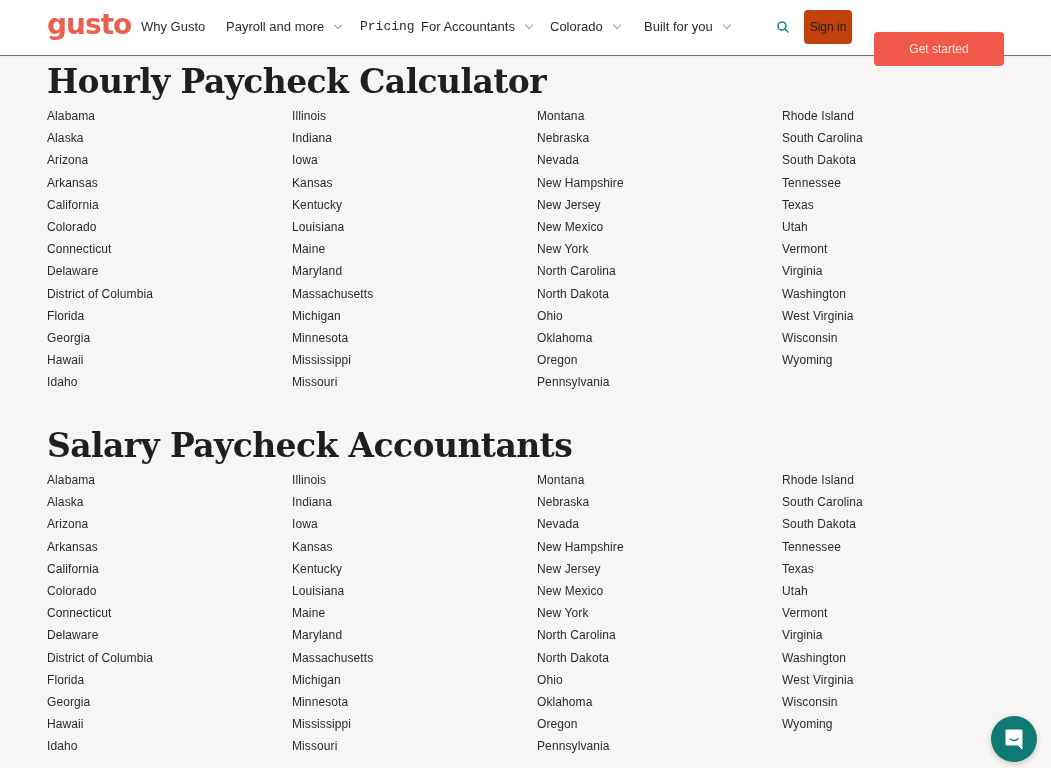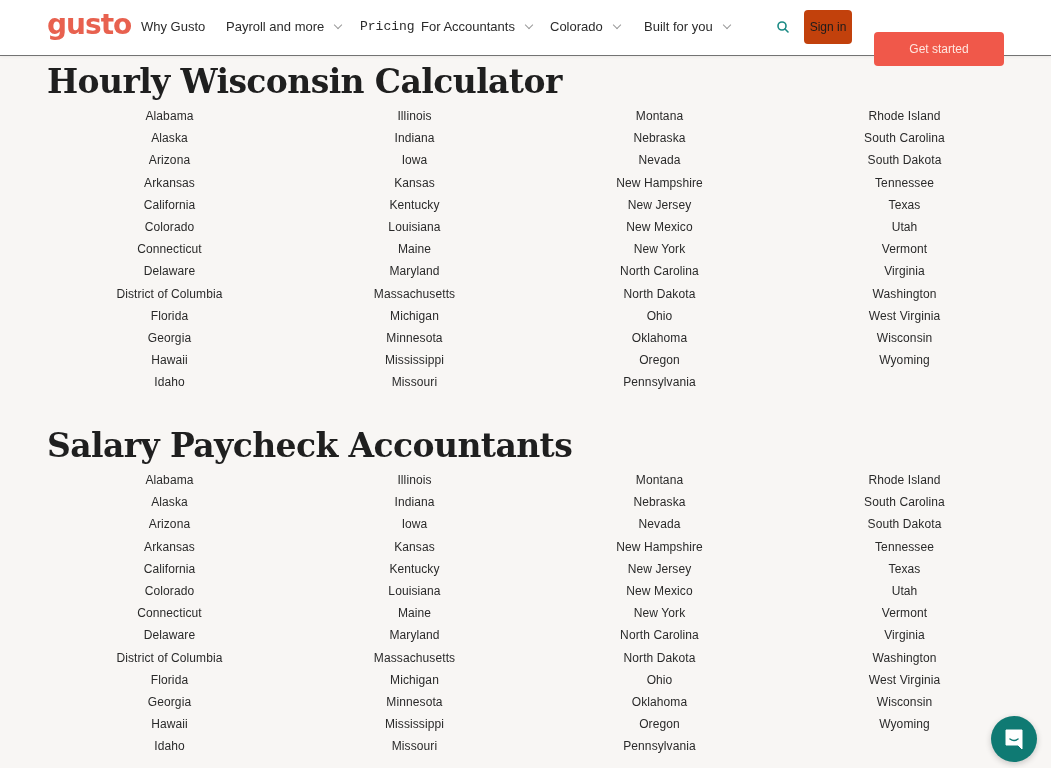--- a/index.html
+++ b/index.html
@@ -7,21 +7,21 @@
   body { background: #f8f6f4; font-family: "Liberation Sans", "DejaVu Sans", sans-serif; color: #1c1c1c; position: relative; }
   .nav { position: absolute; top: 0; left: 0; width: 1051px; height: 56px; background: #ffffff; border-bottom: 1px solid #737373; box-shadow: 0 1px 3px rgba(0,0,0,0.05); display: flex; align-items: center; z-index: 10; }
   .logo { position: absolute; left: 47px; top: 8px; font-family: "DejaVu Sans", sans-serif; font-weight: bold; font-size: 28px; color: #e8614f; letter-spacing: -1px; }
   .nav-item { position: absolute; top: 19px; font-size: 13px; color: #2b2b2b; display: flex; align-items: center; gap: 7px; cursor: pointer; white-space: nowrap; }
   .chev { width: 6px; height: 6px; border-right: 1px solid #9a9a9a; border-bottom: 1px solid #9a9a9a; transform: rotate(45deg); margin-top: -4px; margin-left: 4px; }
   .search { position: absolute; left: 776px; top: 20px; width: 14px; height: 14px; cursor: pointer; }
   .signin { position: absolute; left: 804px; top: 10px; width: 48px; height: 34px; background: #c2410c; border-radius: 4px; font-size: 12px; color: #1c1c1c; display: flex; align-items: center; justify-content: center; cursor: pointer; }
   .getstarted { position: absolute; left: 874px; top: 10px; width: 130px; height: 34px; background: #f0584a; border-radius: 4px; font-size: 12px; color: #ffe6df; display: flex; align-items: center; justify-content: center; cursor: pointer; margin-top: 22px; }
   .section-title { position: absolute; left: 47px; font-family: "DejaVu Serif", "Liberation Serif", serif; font-size: 33px; color: #1f1f1f; letter-spacing: -0.6px; white-space: nowrap; }
   .states { position: absolute; left: 47px; width: 980px; }
-  .col { position: absolute; top: 0; width: 245px; text-align: center; }
+  .col { position: absolute; top: 0; width: 245px; }
   .state { display: block; height: 22.2px; line-height: 22.2px; font-size: 12px; color: #2a2a2a; cursor: pointer; white-space: nowrap; letter-spacing: 0.1px; }
   .chat { position: absolute; left: 991px; top: 716px; width: 46px; height: 46px; border-radius: 50%; background: #0f7a73; display: flex; align-items: center; justify-content: center; cursor: pointer; box-shadow: 0 2px 6px rgba(0,0,0,0.2); }
 </style>
 </head>
 <body>
 
 <div class="nav">
   <div class="logo">gusto</div>
 
   <div class="nav-item" style="left:141px;">
@@ -50,21 +50,21 @@
   <div class="search">
     <svg width="14" height="14" viewBox="0 0 14 14">
       <circle cx="6" cy="6" r="4" fill="none" stroke="#1a8a84" stroke-width="1.6"></circle>
       <line x1="9" y1="9" x2="12" y2="12" stroke="#1a8a84" stroke-width="1.6" stroke-linecap="round"></line>
     </svg>
   </div>
   <div class="signin">Sign in</div>
   <div class="getstarted">Get started</div>
 </div>
 
-<h2 class="section-title" style="top:62px;">Hourly Wisconsin Calculator</h2>
+<h2 class="section-title" style="top:62px;">Hourly Paycheck Calculator</h2>
 <div class="states" style="top:105px;">
   <div class="col" style="left:0;">
       <a class="state">Alabama</a>
       <a class="state">Alaska</a>
       <a class="state">Arizona</a>
       <a class="state">Arkansas</a>
       <a class="state">California</a>
       <a class="state">Colorado</a>
       <a class="state">Connecticut</a>
       <a class="state">Delaware</a>

